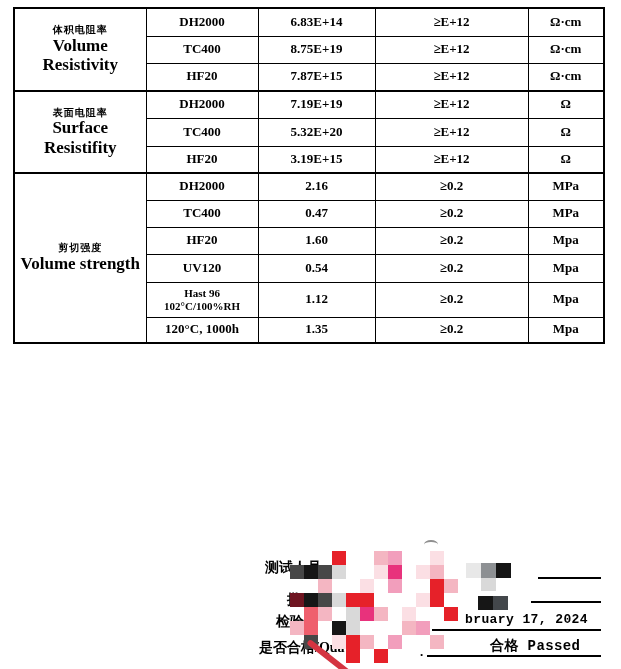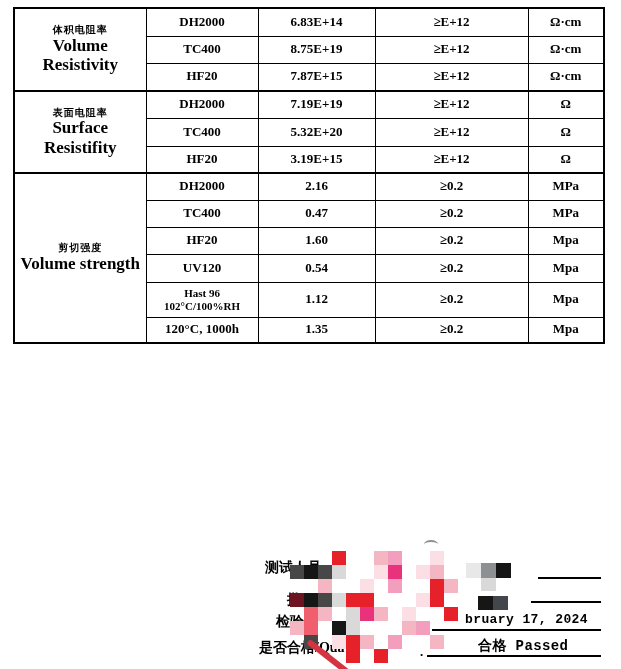--- a/index.html
+++ b/index.html
@@ -139,21 +139,21 @@
       </tr>
     </tbody>
   </table>
 
   <div class="abs flabel" style="left:233px;top:559px;">测试人员</div>
   <div class="abs flabel" style="left:255px;top:591px;">批</div>
   <div class="abs flabel" style="left:244px;top:613px;">检验</div>
   <div class="abs flabel" style="left:227px;top:639px;">是否合格/Qua</div>
 
   <div class="abs fmono" style="left:433px;top:612px;">bruary 17, 2024</div>
-  <div class="abs fmono" style="left:446px;top:637px;font-size:14px;">合格 Passed</div>
+  <div class="abs fmono" style="left:458px;top:637px;font-size:14px;">合格 Passed</div>
   <div class="dot" style="left:420px;top:644px;">.</div>
 
   <div class="uline" style="left:538px;top:577px;width:63px;"></div>
   <div class="uline" style="left:531px;top:601px;width:70px;"></div>
   <div class="uline" style="left:432px;top:629px;width:169px;"></div>
   <div class="uline" style="left:427px;top:655px;width:174px;"></div>
 
   <div id="mosaic">
       <div class="px" style="left: 332px; top: 551px; width: 14px; height: 14px; background: rgb(230, 33, 41);"></div>
       <div class="px" style="left: 374px; top: 551px; width: 14px; height: 14px; background: rgb(244, 182, 194);"></div>

